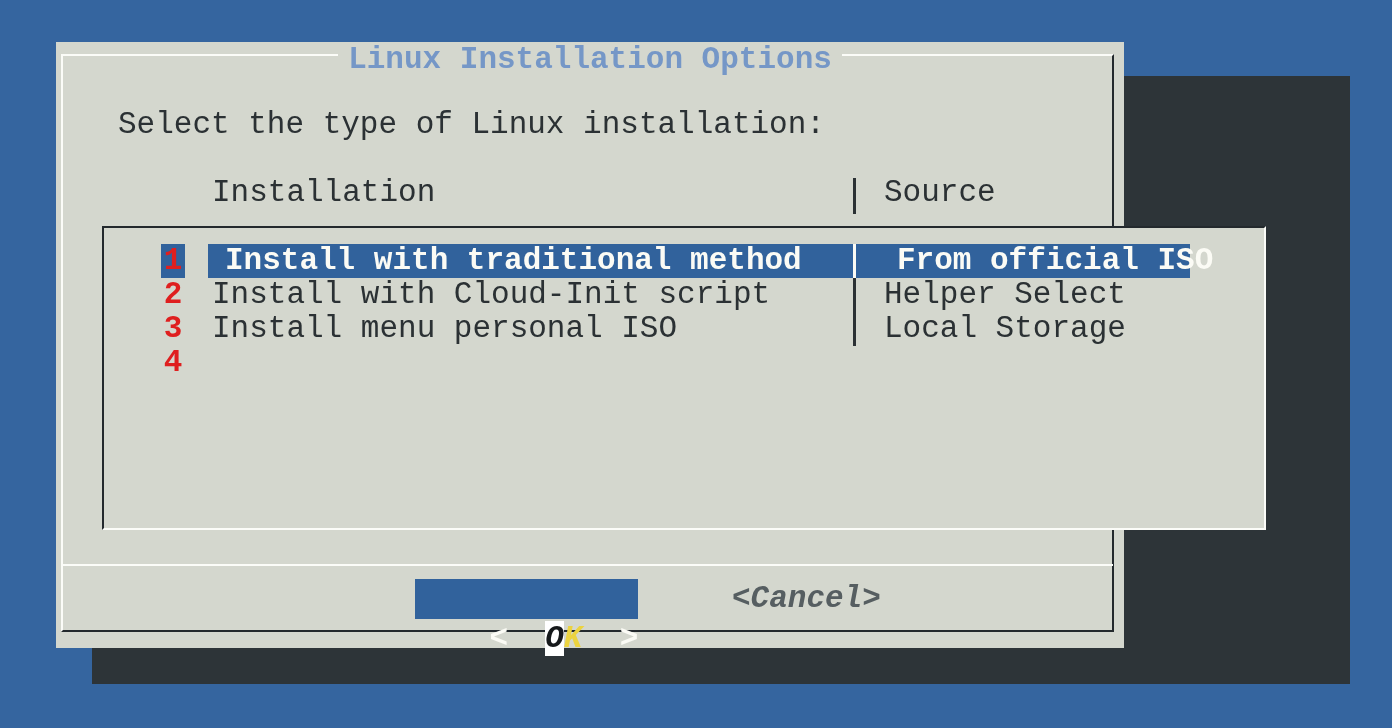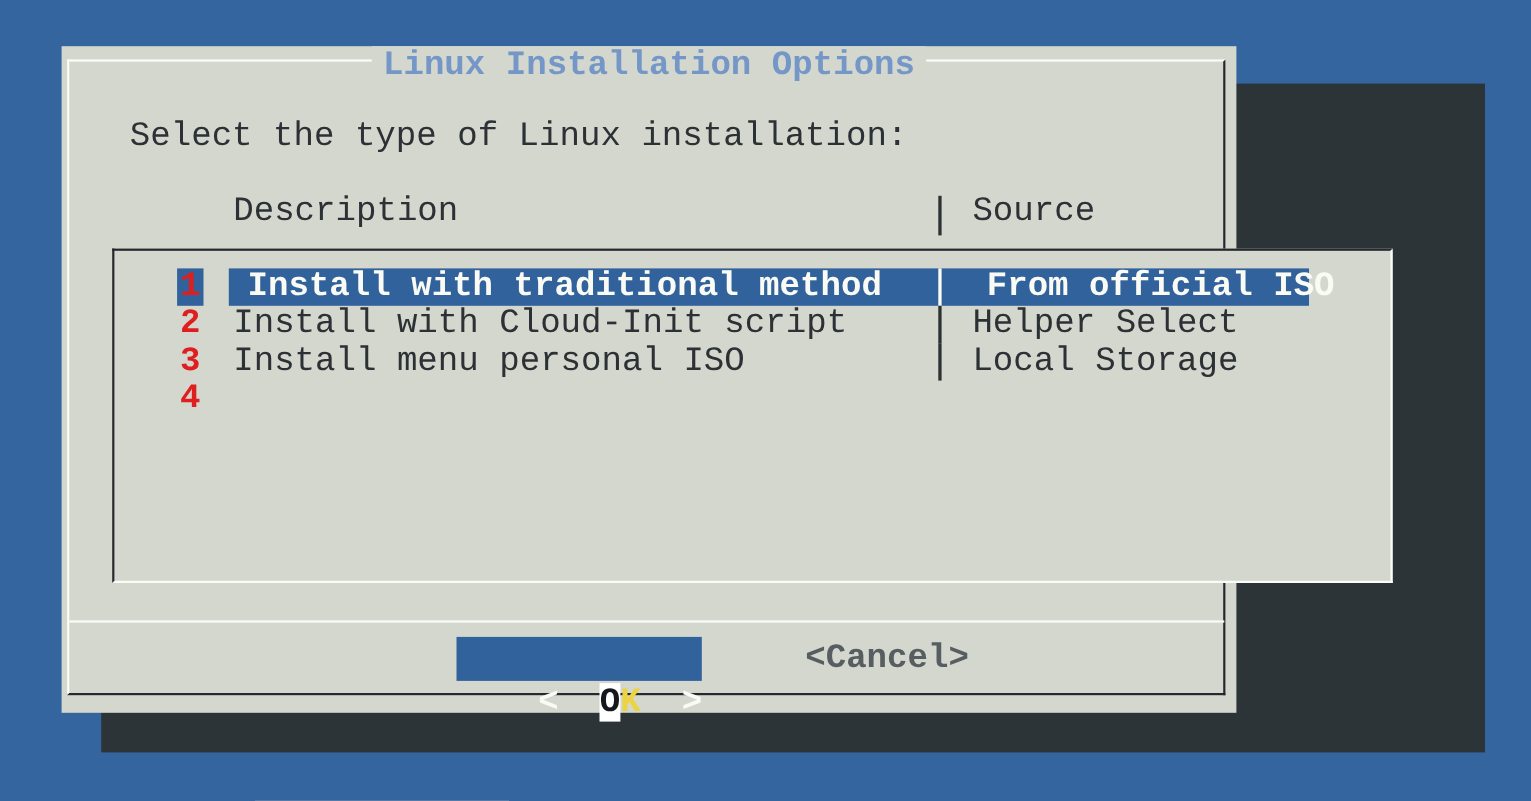--- a/index.html
+++ b/index.html
@@ -41,42 +41,42 @@
   .row .tag{position:absolute;left:57px;width:24px;height:34px;text-align:center;font-weight:bold;color:var(--tag-red);z-index:1;}
   .row .band{position:absolute;left:104px;width:982px;top:0;height:34px;background:transparent;}
   .row .desc{position:absolute;left:108px;z-index:1;}
   .row .colbar{left:749px;}
   .row .src{position:absolute;left:780px;z-index:1;}
   .row.selected .band{background:var(--selection);}
   .row.selected .tag{background:var(--selection);}
   .row.selected .desc,.row.selected .src{color:var(--bright-text);font-weight:bold;margin-left:13px;}
   .row.selected .colbar{background:var(--bright-text);}
   .hsep{position:absolute;left:7px;right:11px;top:522px;height:2px;background:var(--border-light);}
-  .btn{position:absolute;top:537px;height:40px;line-height:40px;font-weight:bold;white-space:pre;}
+  .btn{position:absolute;top:537px;height:40px;line-height:40px;font-weight:bold;white-space:pre;font-style:italic;}
   .ok-button{left:359px;background:var(--selection);color:var(--bright-text);cursor:pointer;}
   .ok-button .b-cursor{background:#ffffff;color:#16191b;}
   .ok-button .b-hot{color:var(--hotkey-yellow);}
   .cancel-button{left:676px;color:var(--cancel-text);cursor:pointer;}
 </style>
 </head>
 <body>
 
 <div class="shadow"></div>
 
 <div class="dialog">
   <div class="dialog-border"></div>
 
   <div class="title-row">
     <span class="title">Linux Installation Options</span>
   </div>
 
   <div class="message">Select the type of Linux installation:</div>
 
   <div class="header">
-    <span class="h-desc">Description</span>
+    <span class="h-desc">Installation</span>
     <div class="colbar"></div>
     <span class="h-src">Source</span>
   </div>
 
   <div class="listbox">
     <div class="row selected">
       <div class="band"></div>
       <span class="tag">1</span>
       <span class="desc">Install with traditional method</span>
       <div class="colbar"></div>

